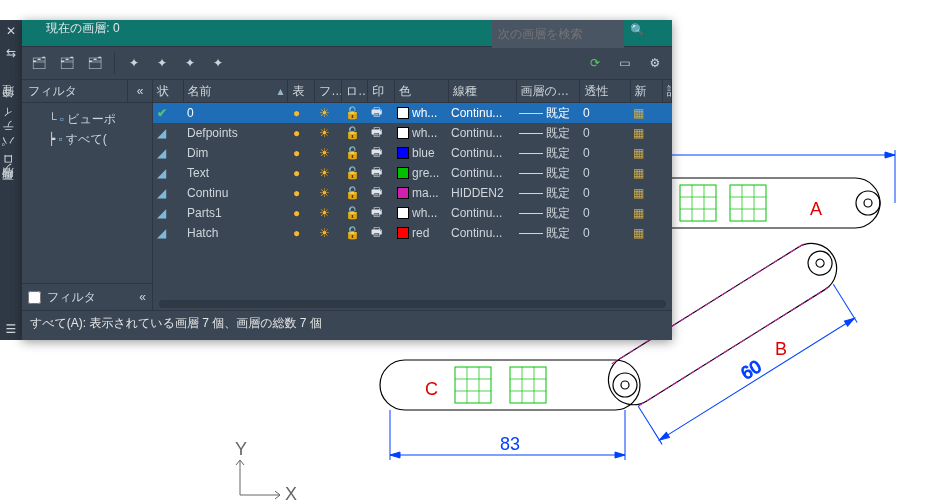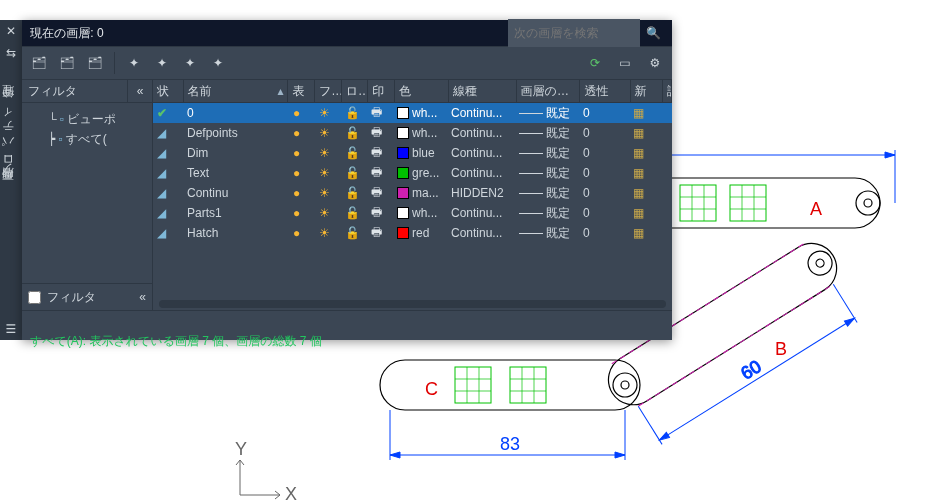--- a/index.html
+++ b/index.html
@@ -2,21 +2,21 @@
 <html><head>
 <meta charset="utf-8">
 <style>
 html,body{margin:0;padding:0;width:940px;height:500px;background:#fff;font-family:"Meiryo","Segoe UI",sans-serif;font-size:12px;overflow:hidden}
 .canvas{position:absolute;left:0;top:0;width:940px;height:500px}
 .panel{position:absolute;left:22px;top:20px;width:650px;height:320px;background:#3b4654;color:#cfd6dc;box-shadow:0 2px 10px rgba(0,0,0,.4)}
 .side-rail{position:absolute;left:0;top:20px;width:22px;height:320px;background:#2f3945;color:#cfd6dc}
 .side-rail .rail-btn{width:22px;height:22px;display:flex;align-items:center;justify-content:center;font-size:12px;color:#cfd6dc}
 .side-rail .vlabel{writing-mode:vertical-rl;transform:rotate(180deg);font-size:12px;letter-spacing:2px;margin-top:40px;display:block;text-align:center;width:22px}
 .side-rail .bot{position:absolute;bottom:2px;left:0;width:22px;height:18px;display:flex;align-items:center;justify-content:center}
-.hdr{height:26px;display:flex;align-items:center;padding:0 8px;background:#0f172a}
+.hdr{height:26px;display:flex;align-items:flex-start;padding:0 24px;background:#0f766e}
 .hdr .title{flex:1;color:#e5e9ec}
 .hdr .search{width:120px;height:28px;background:#4a5563;color:#aeb7bf;border:none;padding:0 6px;font-size:12px}
 .hdr .mag{width:20px;height:20px;display:flex;align-items:center;justify-content:center;color:#cfd6dc;margin-left:4px}
 .toolbar{height:32px;display:flex;align-items:center;padding:0 6px;border-top:1px solid #2d3743;border-bottom:1px solid #2d3743;background:#3b4654}
 .toolbar .grp{display:flex;gap:6px}
 .toolbar .sep{width:1px;height:22px;background:#2d3743;margin:0 8px}
 .tbtn{width:22px;height:22px;display:flex;align-items:center;justify-content:center;color:#cfd6dc}
 .body{display:flex;height:230px}
 .filter{width:130px;border-right:1px solid #2d3743;display:flex;flex-direction:column}
 .filter-hdr{height:22px;display:flex;align-items:center;border-bottom:1px solid #2d3743}
@@ -41,21 +41,21 @@
 .bulb{color:#f7b733}
 .sun{color:#f7b733}
 .lock{color:#6aa9d8}
 .printer{color:#dfe5ea}
 .check{color:#5bc26a;font-weight:bold}
 .layer-ic{color:#7fb8d8}
 .lw-line{width:24px;height:0;border-top:1px solid #cfd6dc;display:inline-block}
 .np{color:#c9a84a}
 .right-tools{display:flex;gap:8px;margin-left:auto}
 .scroll{height:8px;background:#2f3945;margin:2px 6px;border-radius:4px}
-.status{height:24px;border-top:1px solid #2d3743;padding:18px 8px;line-height:24px;color:#22c55e;font-size:12px}
+.status{height:24px;border-top:1px solid #2d3743;padding:0 8px;line-height:24px;color:#e5e5e5;font-size:12px}
 .dwg{position:absolute;left:230px;top:130px;width:710px;height:370px;pointer-events:none}
 .dwg text{font-family:Arial;font-size:18px}
 .dim{stroke:#0040ff;fill:none;stroke-width:1}
 .dimtxt{fill:#0040ff;font-size:14px}
 .part{stroke:#000;fill:none;stroke-width:1.2}
 .hatch{stroke:#00c200;fill:none;stroke-width:1}
 .hidden-l{stroke:#d020b0;fill:none;stroke-width:1;stroke-dasharray:6 4}
 .lblr{fill:#e00000;font-size:22px;font-family:Arial}
 </style>
 </head>

